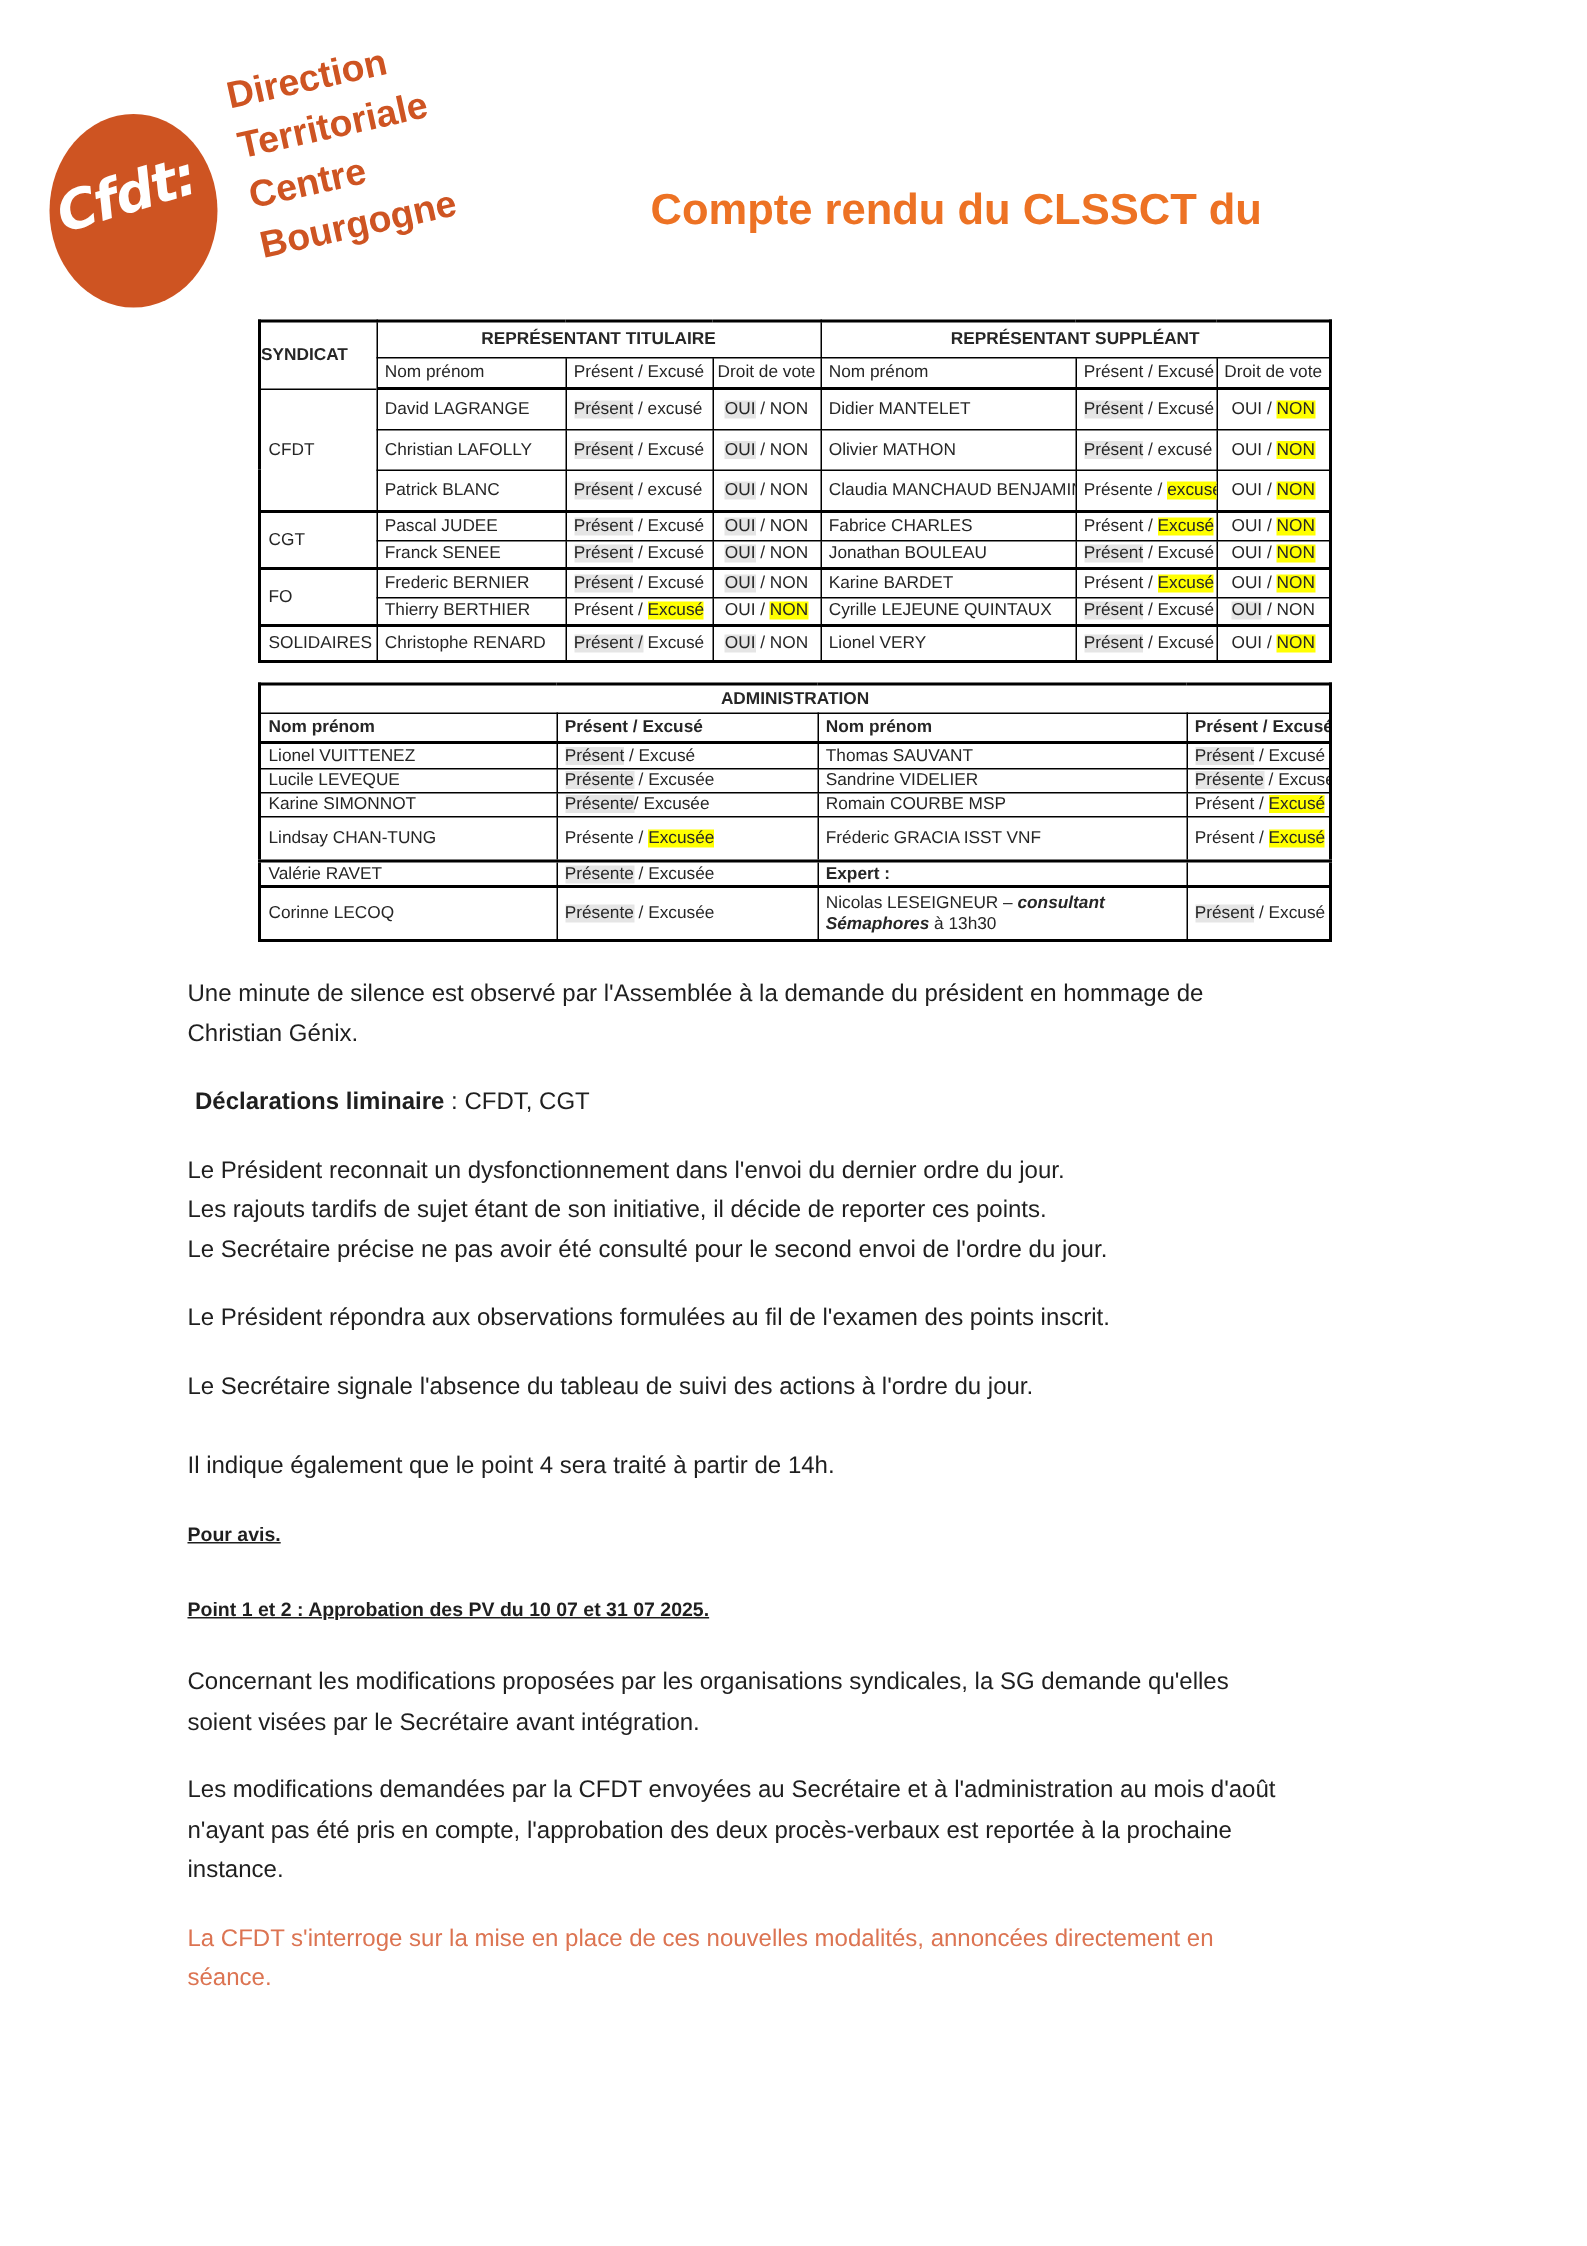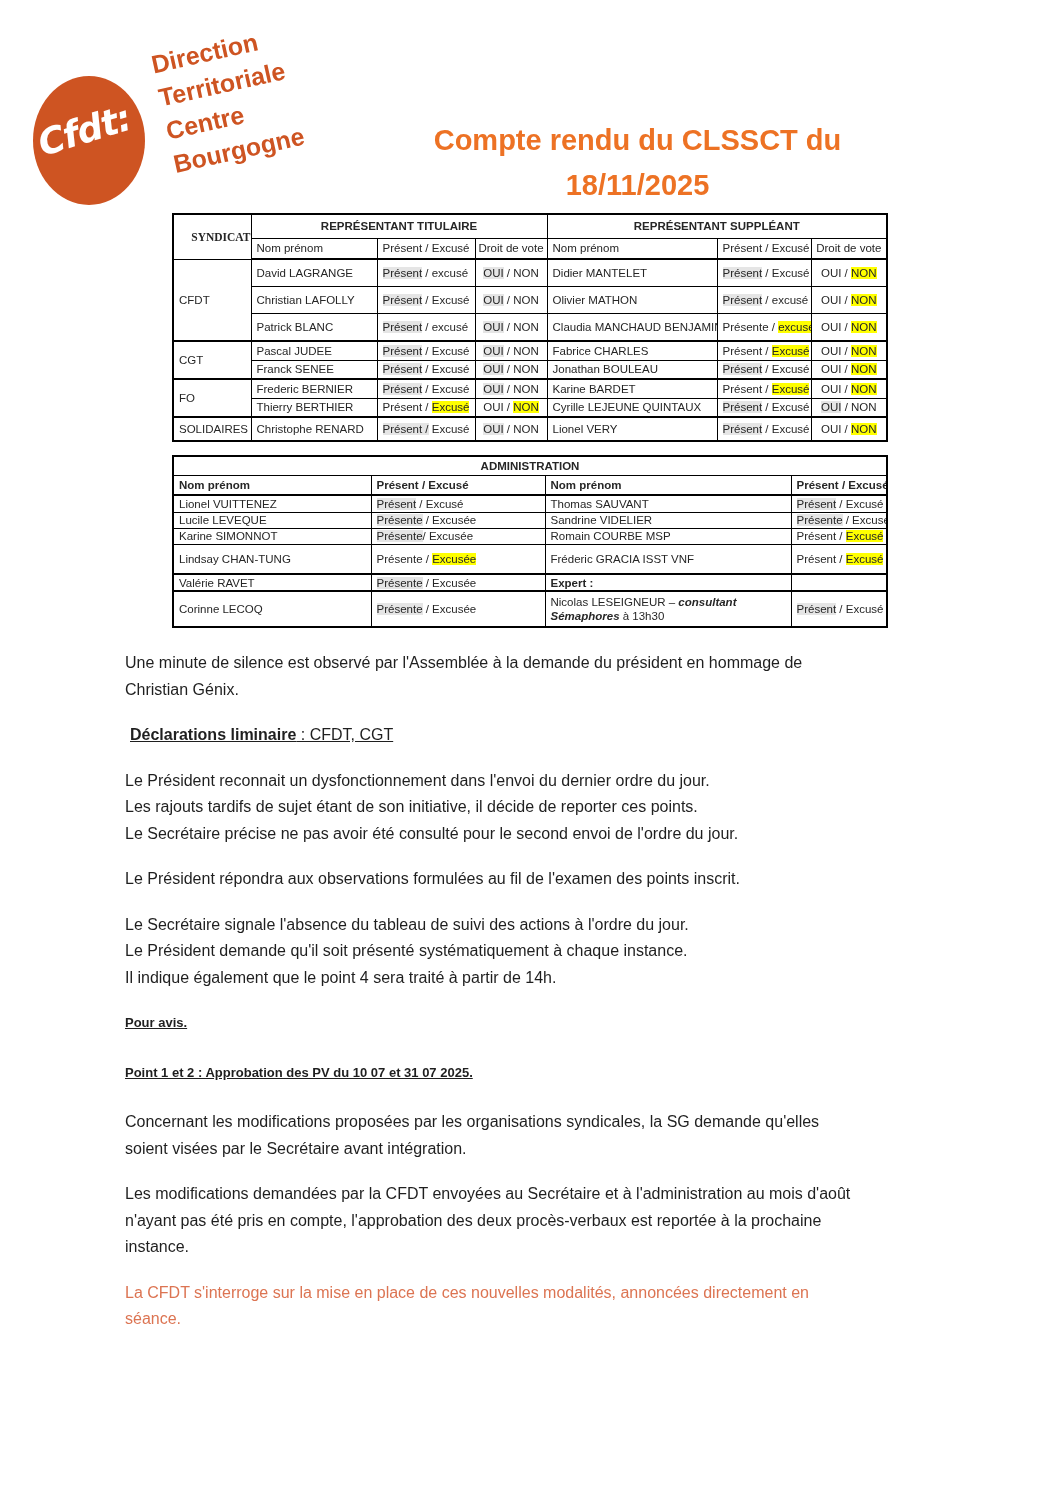--- a/index.html
+++ b/index.html
@@ -21,59 +21,58 @@
              color:#ED7224;font-weight:bold;font-size:29px;line-height:45px;}
 
   
   .tbl{position:absolute;border-collapse:collapse;table-layout:fixed;background:#fff;
        font-size:11.5px;color:#262626;border:2px solid #000;}
   .tbl td,.tbl th{border:1px solid #000;padding:0 2px 0 5px;text-align:left;
                   font-weight:normal;overflow:hidden;white-space:nowrap;vertical-align:middle;}
   #t1{left:172px;top:213px;width:714px;}
   #t2{left:172px;top:455px;width:714px;}
   .tbl th.grp{font-weight:bold;text-align:center;padding:0;}
-  .tbl .corner{font-weight:bold;text-align:right;padding:0;font-family:Liberation Serif, serif;}
+  .tbl .corner{font-weight:bold;text-align:left;padding:0;}
   .tbl .center{text-align:center;padding:0;}
   .tbl tr.subhead th{border-bottom:2px solid #000;}
   .tbl tr.gsep td{border-top:2px solid #000;}
   .tbl th.bold, .tbl td.bold{font-weight:bold;}
   .tbl td.wrap{white-space:normal;line-height:14px;padding:3px 4px 3px 5px;}
   .syn{padding-left:9px;}
 
   .s-g{background:#e5e5e5;}
   .s-y{background:#FFFF00;}
   .s-b{font-weight:bold;}
   .s-bi{font-weight:bold;font-style:italic;}
 
   
   .content{position:absolute;left:125px;top:650px;width:835px;
            font-size:16px;line-height:26.5px;color:#1f1f1f;}
   .para{margin:0 0 19px 0;}
-  .para.indent{padding-left:5px;text-decoration:underline;}
+  .para.indent{padding-left:5px;}
   .para.heading{font-weight:bold;text-decoration:underline;font-size:13px;margin-bottom:23px;}
   .para.orange{color:#DC7452;}
 </style>
 </head>
 <body>
 
 <div class="page">
 
   <div class="logo-circle">
     <span class="logo-brand">Cfdt:</span>
   </div>
   <div class="logo-org">
     <div>Direction</div>
     <div>Territoriale</div>
     <div>Centre</div>
     <div>Bourgogne</div>
   </div>
 
   <div class="doc-title">
     <div>Compte rendu du CLSSCT  du</div>
-    <div>18/11/2025</div>
   </div>
 
   <table class="tbl" id="t1">
     <colgroup>
       <col style="width:78px">
         <col style="width:126px">
         <col style="width:98px">
       <col style="width:72px">
         <col style="width:170px">
         <col style="width:94px">
@@ -218,21 +217,21 @@
           <td><span class="s-g">Présent</span><span> / Excusé</span></td>
         </tr>
       </tbody>
   </table>
 
   <div class="content">
       <div class="para"><span>Une minute de silence est observé par l'Assemblée à la demande du président en hommage de</span><br><span>Christian Génix.</span></div>
       <div class="para indent"><span class="s-b">Déclarations liminaire</span><span> : CFDT, CGT</span></div>
       <div class="para"><span>Le Président reconnait un dysfonctionnement dans l'envoi du dernier ordre du jour.</span><br><span>Les rajouts tardifs de sujet étant de son initiative, il décide de reporter ces points.</span><br><span>Le Secrétaire précise ne pas avoir été consulté pour le second envoi de l'ordre du jour.</span></div>
       <div class="para"><span>Le Président répondra aux observations formulées au fil de l'examen des points inscrit.</span></div>
-      <div class="para"><span>Le Secrétaire signale l'absence du tableau de suivi des actions à l'ordre du jour.</span><br><span>Le Président demande qu'il soit présenté systématiquement à chaque instance.</span><br><span>Il indique également que le point 4 sera traité à partir de 14h.</span></div>
+      <div class="para"><span>Le Secrétaire signale l'absence du tableau de suivi des actions à l'ordre du jour.</span><br><br><span>Il indique également que le point 4 sera traité à partir de 14h.</span></div>
       <div class="para heading"><span>Pour avis.</span></div>
       <div class="para heading"><span>Point 1 et 2 : Approbation des PV du 10 07 et 31 07 2025.</span></div>
       <div class="para"><span>Concernant les modifications proposées par les organisations syndicales, la SG demande qu'elles</span><br><span>soient visées par le Secrétaire avant intégration.</span></div>
       <div class="para"><span>Les modifications demandées par la CFDT envoyées au Secrétaire et à l'administration au mois d'août</span><br><span>n'ayant pas été pris en compte, l'approbation des deux procès-verbaux est reportée à la prochaine</span><br><span>instance.</span></div>
       <div class="para orange"><span>La CFDT s'interroge sur la mise en place de ces nouvelles modalités, annoncées directement en</span><br><span>séance.</span></div>
     </div>
 
 </div>
 
 </body></html>

